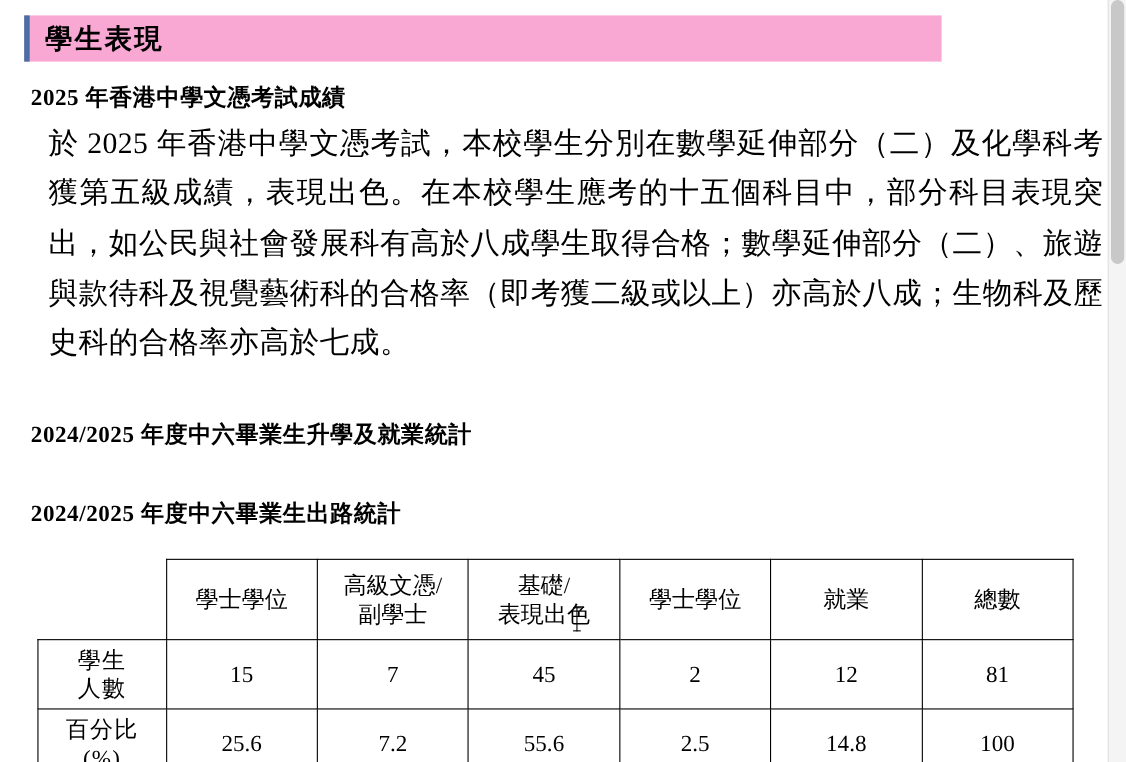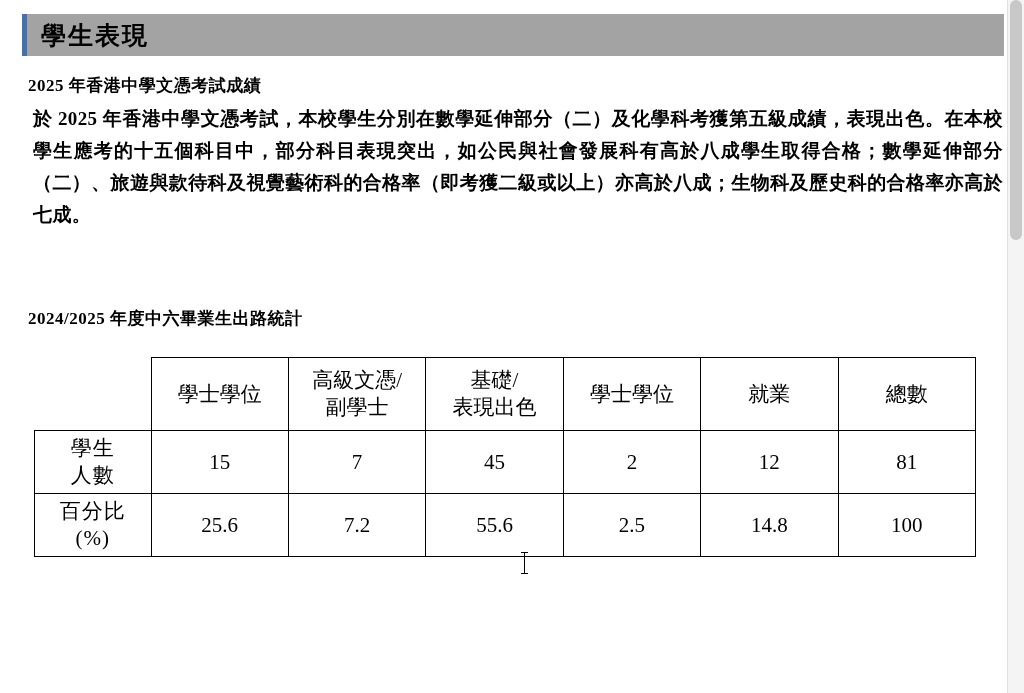--- a/index.html
+++ b/index.html
@@ -19,23 +19,23 @@
     width: 1024px;
     height: 693px;
     box-sizing: border-box;
   }
 
   
   .section-banner {
     position: absolute;
     left: 22px;
     top: 14px;
-    width: 982px;
+    width: 834px;
     height: 42px;
-    background: #a3a3a3;
+    background: #f9a8d4;
     border-left: 5px solid #4a6fa5;
     box-sizing: border-box;
     display: flex;
     align-items: center;
   }
   .section-banner .banner-text {
     font-size: 25px;
     font-weight: bold;
     letter-spacing: 2px;
     padding-left: 14px;
@@ -43,34 +43,33 @@
   }
 
   .content {
     position: absolute;
     left: 28px;
     top: 66px;
     width: 975px;
   }
 
   h2.heading {
-    font-size: 17px;
+    font-size: 21px;
     font-weight: bold;
     margin: 8px 0 6px 0;
     letter-spacing: 0.5px;
   }
 
   p.para {
-    font-size: 19px;
+    font-size: 27px;
     line-height: 1.68;
-    margin: 4px 0 0 5px;
+    margin: 4px 0 0 16px;
     text-align: justify;
     text-justify: inter-character;
     letter-spacing: 0.4px;
-    font-weight: bold;
   }
 
   .spacer-lg { height: 38px; }
   .spacer-md { height: 30px; }
 
   
   .table-wrap {
     margin-top: 27px;
     margin-left: 6px;
   }
@@ -152,20 +151,21 @@
     <span class="banner-text">學生表現</span>
   </div>
 
   <div class="content">
 
     <h2 class="heading">2025 年香港中學文憑考試成績</h2>
     <p class="para">於 2025 年香港中學文憑考試，本校學生分別在數學延伸部分（二）及化學科考獲第五級成績，表現出色。在本校學生應考的十五個科目中，部分科目表現突出，如公民與社會發展科有高於八成學生取得合格；數學延伸部分（二）、旅遊與款待科及視覺藝術科的合格率（即考獲二級或以上）亦高於八成；生物科及歷史科的合格率亦高於七成。</p>
 
     <div class="spacer-lg"></div>
 
+    <h2 class="heading">2024/2025 年度中六畢業生升學及就業統計</h2>
 
     <div class="spacer-md"></div>
 
     <h2 class="heading">2024/2025 年度中六畢業生出路統計</h2>
 
     <div class="table-wrap">
       <table class="stat-table">
         <tbody>
             <tr>
           <td class="corner"></td>

